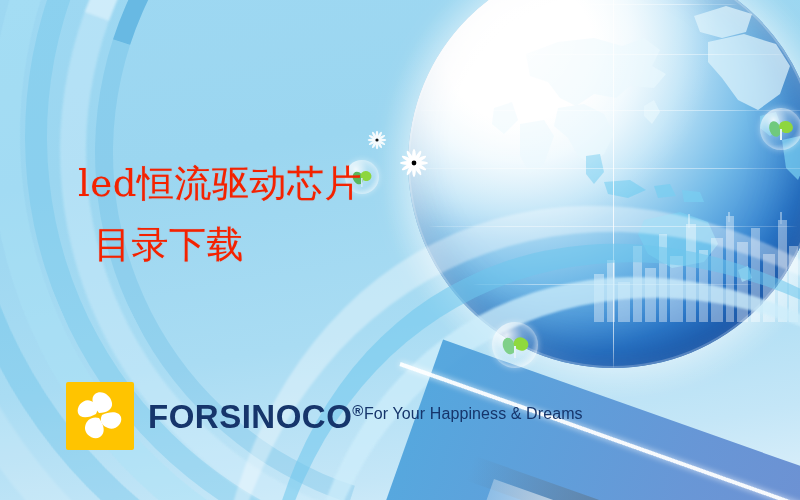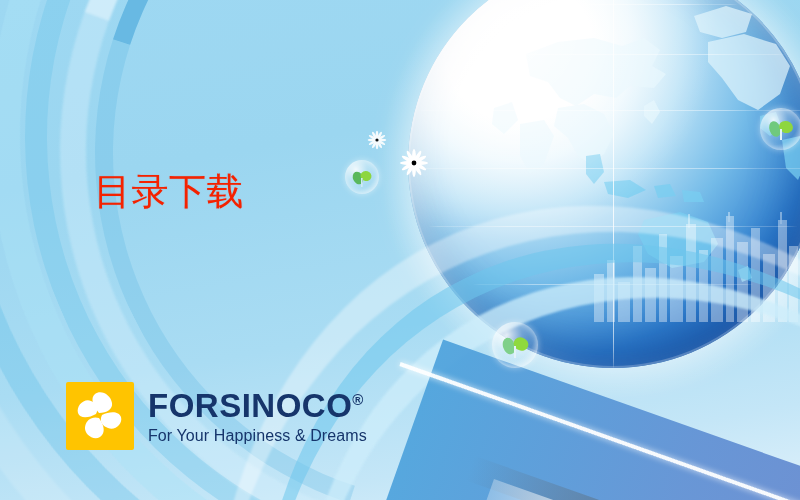--- a/index.html
+++ b/index.html
@@ -203,30 +203,30 @@
   
   #headline{
     position:absolute;left:78px;top:160px;
     color:#f42200;
     font-family:"DejaVu Serif","Liberation Serif",serif;
     line-height:1.28;
     letter-spacing:.5px;
     text-shadow:0 0 1px rgba(244,34,0,.35);
   }
   #headline .l1{font-size:37px;display:block;white-space:nowrap;}
-  #headline .l2{font-size:37px;display:block;white-space:nowrap;margin-left:16px;margin-top:8px;}
+  #headline .l2{font-size:37px;display:block;white-space:nowrap;margin-left:16px;margin-top:14px;}
 
   
   #logo{position:absolute;left:66px;top:382px;display:flex;align-items:center;gap:14px;}
   #logoMark{
     width:68px;height:68px;background:#ffc400;border-radius:2px;
     display:block;flex:0 0 auto;
   }
   #logoMark svg{display:block;}
-  #logoText{display:flex;flex-direction:column;justify-content:space-between;}
+  #logoText{display:flex;flex-direction:row;justify-content:space-between;}
   #logoWordmark{
     font-family:"Liberation Sans",sans-serif;
     font-weight:bold;font-size:33px;color:#16356b;
     letter-spacing:.5px;line-height:1;white-space:nowrap;
   }
   #logoWordmark sup{font-size:15px;vertical-align:super;font-weight:bold;}
   #logoTagline{
     font-family:"Liberation Sans",sans-serif;
     font-size:16px;color:#16356b;line-height:1;margin-top:6px;white-space:nowrap;
     letter-spacing:.1px;
@@ -403,20 +403,21 @@
 
   <div class="bubble" style="left:760px;top:108px;width:42px;height:42px;">
     <svg width="42" height="42" viewBox="0 0 42 42">
       <ellipse cx="15" cy="21" rx="5.5" ry="8" fill="#6fc97d" transform="rotate(-20 15 21)"></ellipse>
       <ellipse cx="26" cy="19" rx="7" ry="6" fill="#8ed63f" transform="rotate(18 26 19)"></ellipse>
       <rect x="20" y="21" width="2" height="11" fill="#e3f2fa"></rect>
     </svg>
   </div>
 
   <div id="headline">
+    <span class="l1">led恒流驱动芯片</span>
     <span class="l2">目录下载</span>
   </div>
 
   <div id="logo">
     <div id="logoMark">
       <svg width="68" height="68" viewBox="0 0 68 68">
         <path d="M33 31 C27 24 24 16 29 12 C35 7 45 13 46 21 C47 27 41 31 33 31 Z" fill="#ffffff"></path>
         <path d="M36 33 C44 29 53 29 55 35 C57 42 49 49 42 46 C36 44 33 39 36 33 Z" fill="#ffffff"></path>
         <path d="M33 36 C38 43 40 51 34 55 C27 59 18 52 19 45 C20 38 26 34 33 36 Z" fill="#ffffff"></path>
         <path d="M30 32 C23 36 14 37 12 31 C10 24 18 16 25 19 C31 21 33 27 30 32 Z" fill="#ffffff"></path>

